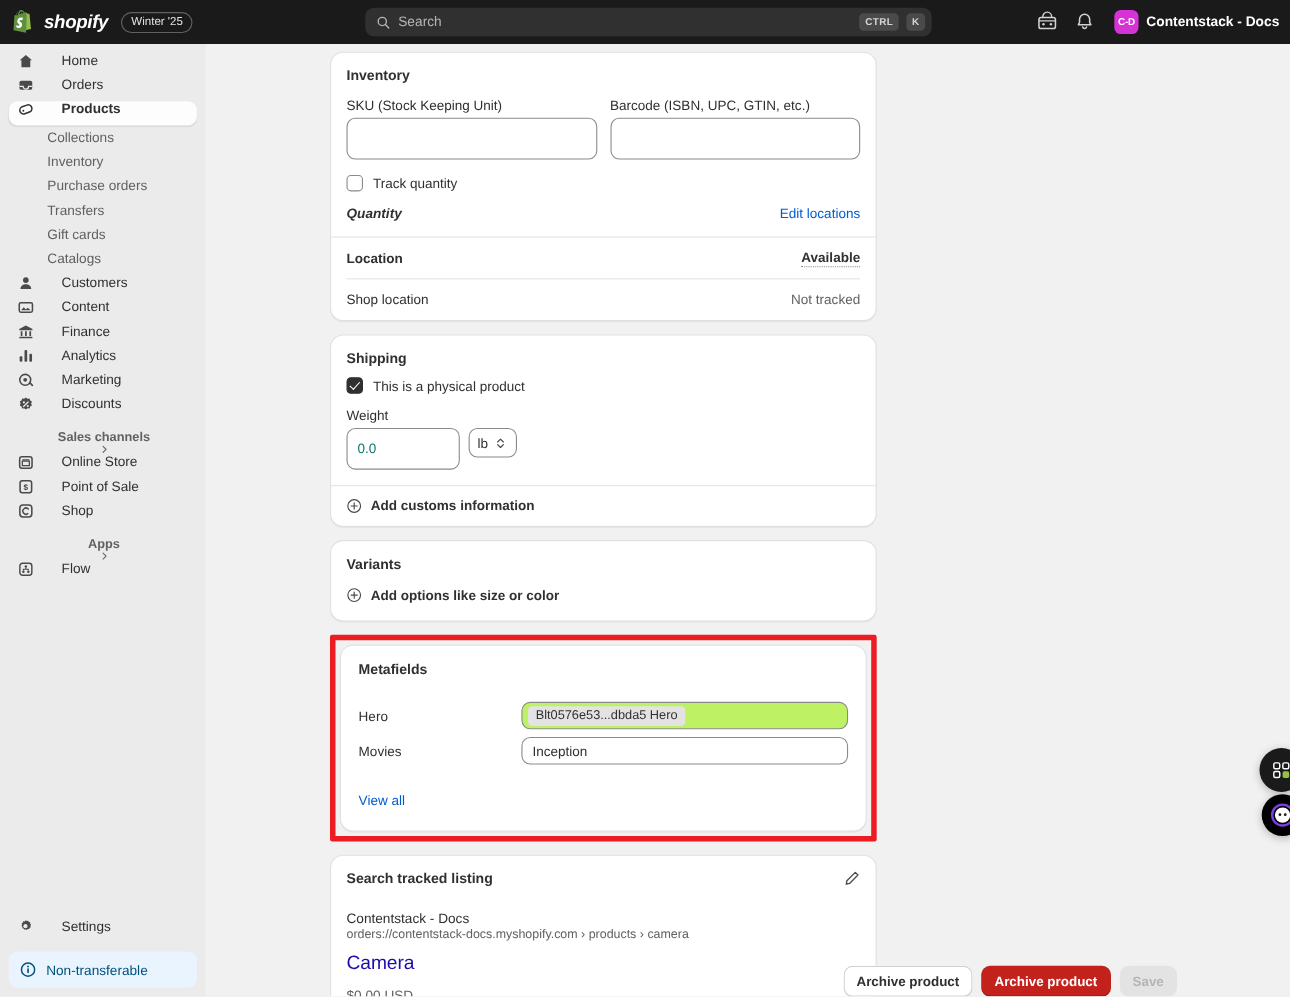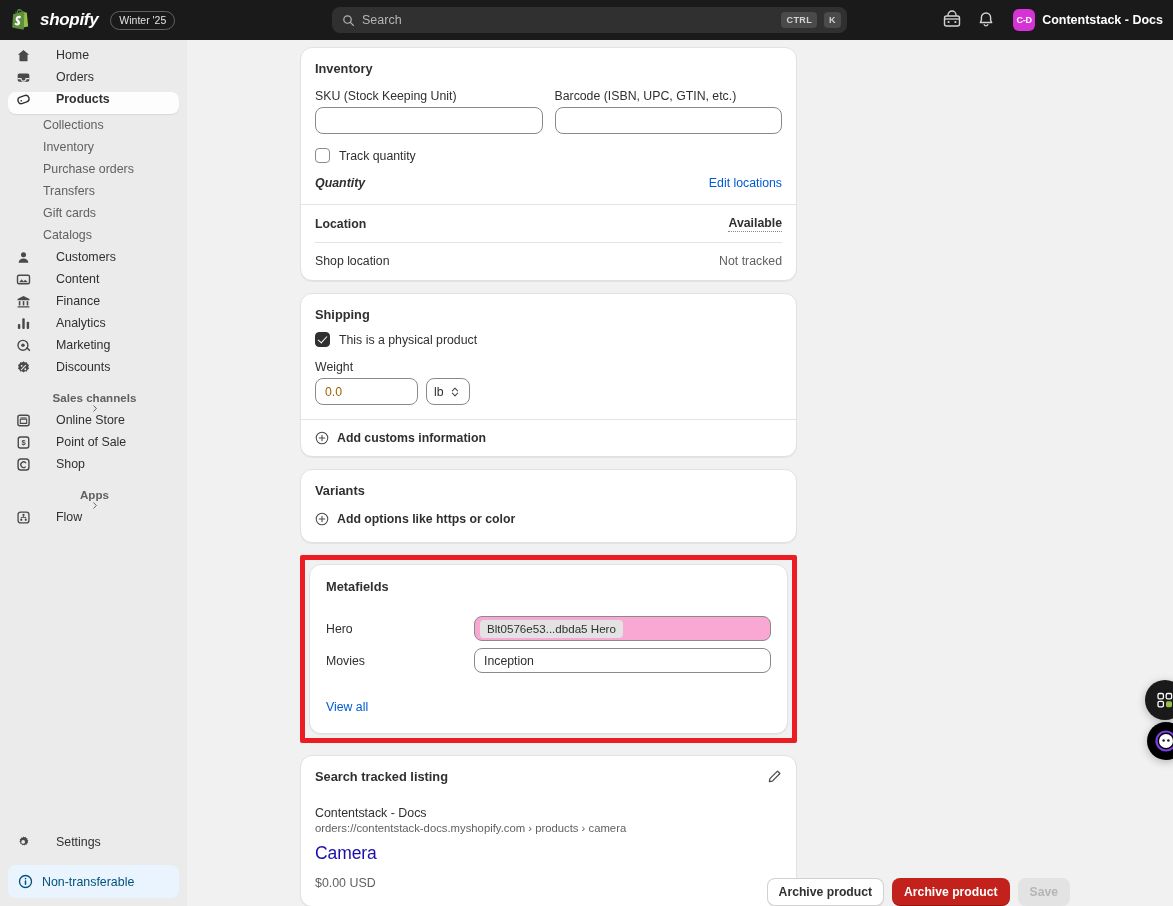--- a/index.html
+++ b/index.html
@@ -97,22 +97,22 @@
     background: #fff; border: 1px solid #e1e1e1; border-radius: 12px;
     box-shadow: 0 1px 0 rgba(0,0,0,.05); margin-bottom: 12px;
   }
   .card-pad { padding: 13px 14px 14px; }
   .card-title { font-size: 12.8px; font-weight: 700; color: #303030; }
 
   .field-row { display: flex; gap: 12px; margin-top: 13px; }
   .field { flex: 1; }
   .field-label { font-size: 12.3px; color: #303030; display: block; margin-bottom: 4px; }
   .input {
-    width: 100%; height: 27px; border: 1px solid #8a8a8a; border-radius: 8px;
-    background: #fff; font-size: 12.3px; color: #a16207; padding: 0 9px;
+    width: 100%; height: 38px; border: 1px solid #8a8a8a; border-radius: 8px;
+    background: #fff; font-size: 12.3px; color: #0f766e; padding: 0 9px;
     font-family: "Liberation Sans", sans-serif;
   }
 
   .check-row { display: flex; align-items: center; gap: 9px; margin-top: 14px; }
   .cbox {
     width: 15px; height: 15px; border: 1.5px solid #8a8a8a; border-radius: 4px;
     background: #fff; flex: 0 0 15px; cursor: pointer;
   }
   .cbox.checked { background: #303030; border-color: #303030; position: relative; }
   .cbox.checked::after {
@@ -170,21 +170,21 @@
   .highlight-wrap {
     border: 5px solid #ec1c23; border-radius: 2px; padding: 4px;
     background: #f1f1f1; margin-bottom: 12px;
   }
   .highlight-wrap .card { margin-bottom: 0; }
   .mf-row { display: flex; align-items: center; margin-top: 14px; }
   .mf-label { width: 148px; font-size: 12.3px; color: #303030; flex: 0 0 148px; }
   .mf-input { flex: 1; height: 25px; position: relative; }
   .mf-chipwrap {
     width: 100%; height: 25px; border: 1px solid #8a8a8a; border-radius: 8px;
-    background: #f9a8d4; display: flex; align-items: center; padding: 0 5px;
+    background: #bef264; display: flex; align-items: center; padding: 0 5px;
   }
   .mf-chip {
     background: #e3e3e3; border-radius: 4px; font-size: 11.6px;
     color: #303030; padding: 2px 7px 3px; white-space: nowrap;
   }
   .mf-text {
     width: 100%; height: 25px; border: 1px solid #8a8a8a; border-radius: 8px;
     background: #fff; font-size: 12.3px; color: #303030; padding: 0 9px;
     font-family: "Liberation Sans", sans-serif;
   }
@@ -515,21 +515,21 @@
     </section>
 
     <section class="card">
       <div class="card-pad" style="padding-bottom:16px;">
         <div class="card-title">Variants</div>
         <div class="addopt">
           <svg class="plus-ico" viewBox="0 0 16 16">
             <circle cx="8" cy="8" r="6.6" fill="none" stroke="#4a4a4a" stroke-width="1.2"></circle>
             <path d="M8 4.8v6.4M4.8 8h6.4" stroke="#4a4a4a" stroke-width="1.2" stroke-linecap="round"></path>
           </svg>
-          <span class="foot-label">Add options like https or color</span>
+          <span class="foot-label">Add options like size or color</span>
         </div>
       </div>
     </section>
 
     <div class="highlight-wrap">
       <section class="card">
         <div class="card-pad" style="padding:14px 16px 18px;">
           <div class="card-title">Metafields</div>
 
           <div class="mf-row" style="margin-top:22px;">

